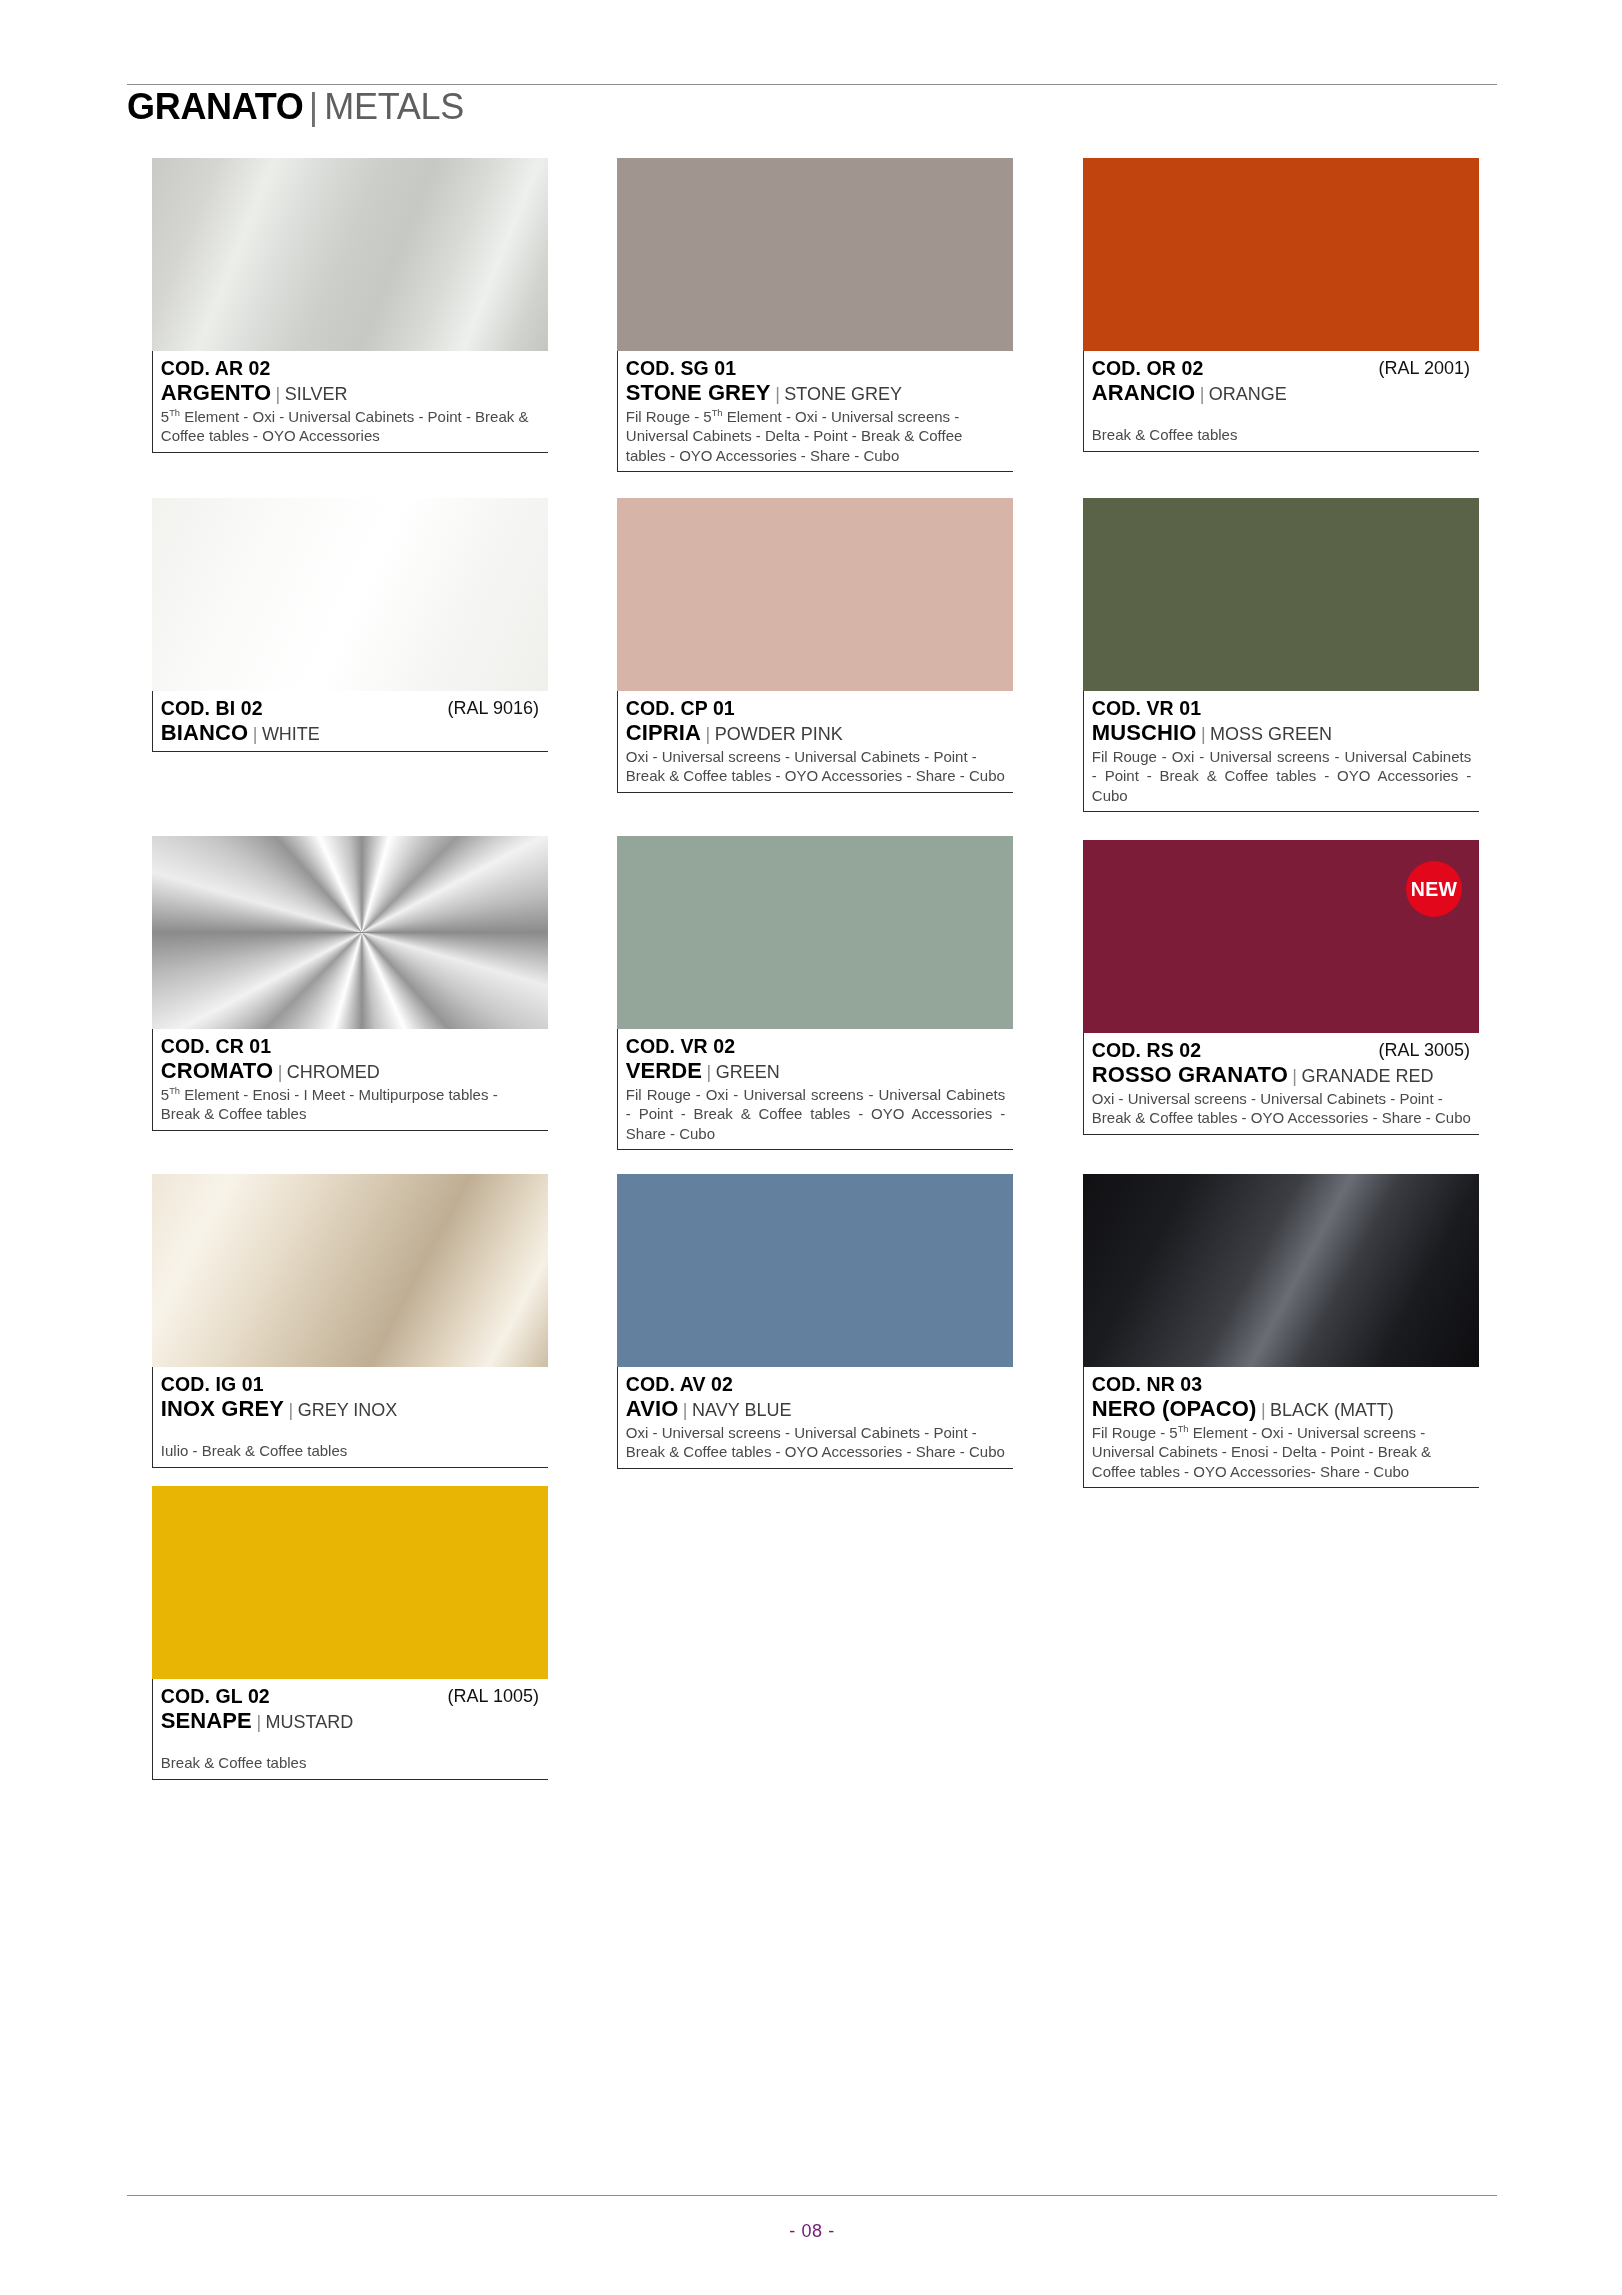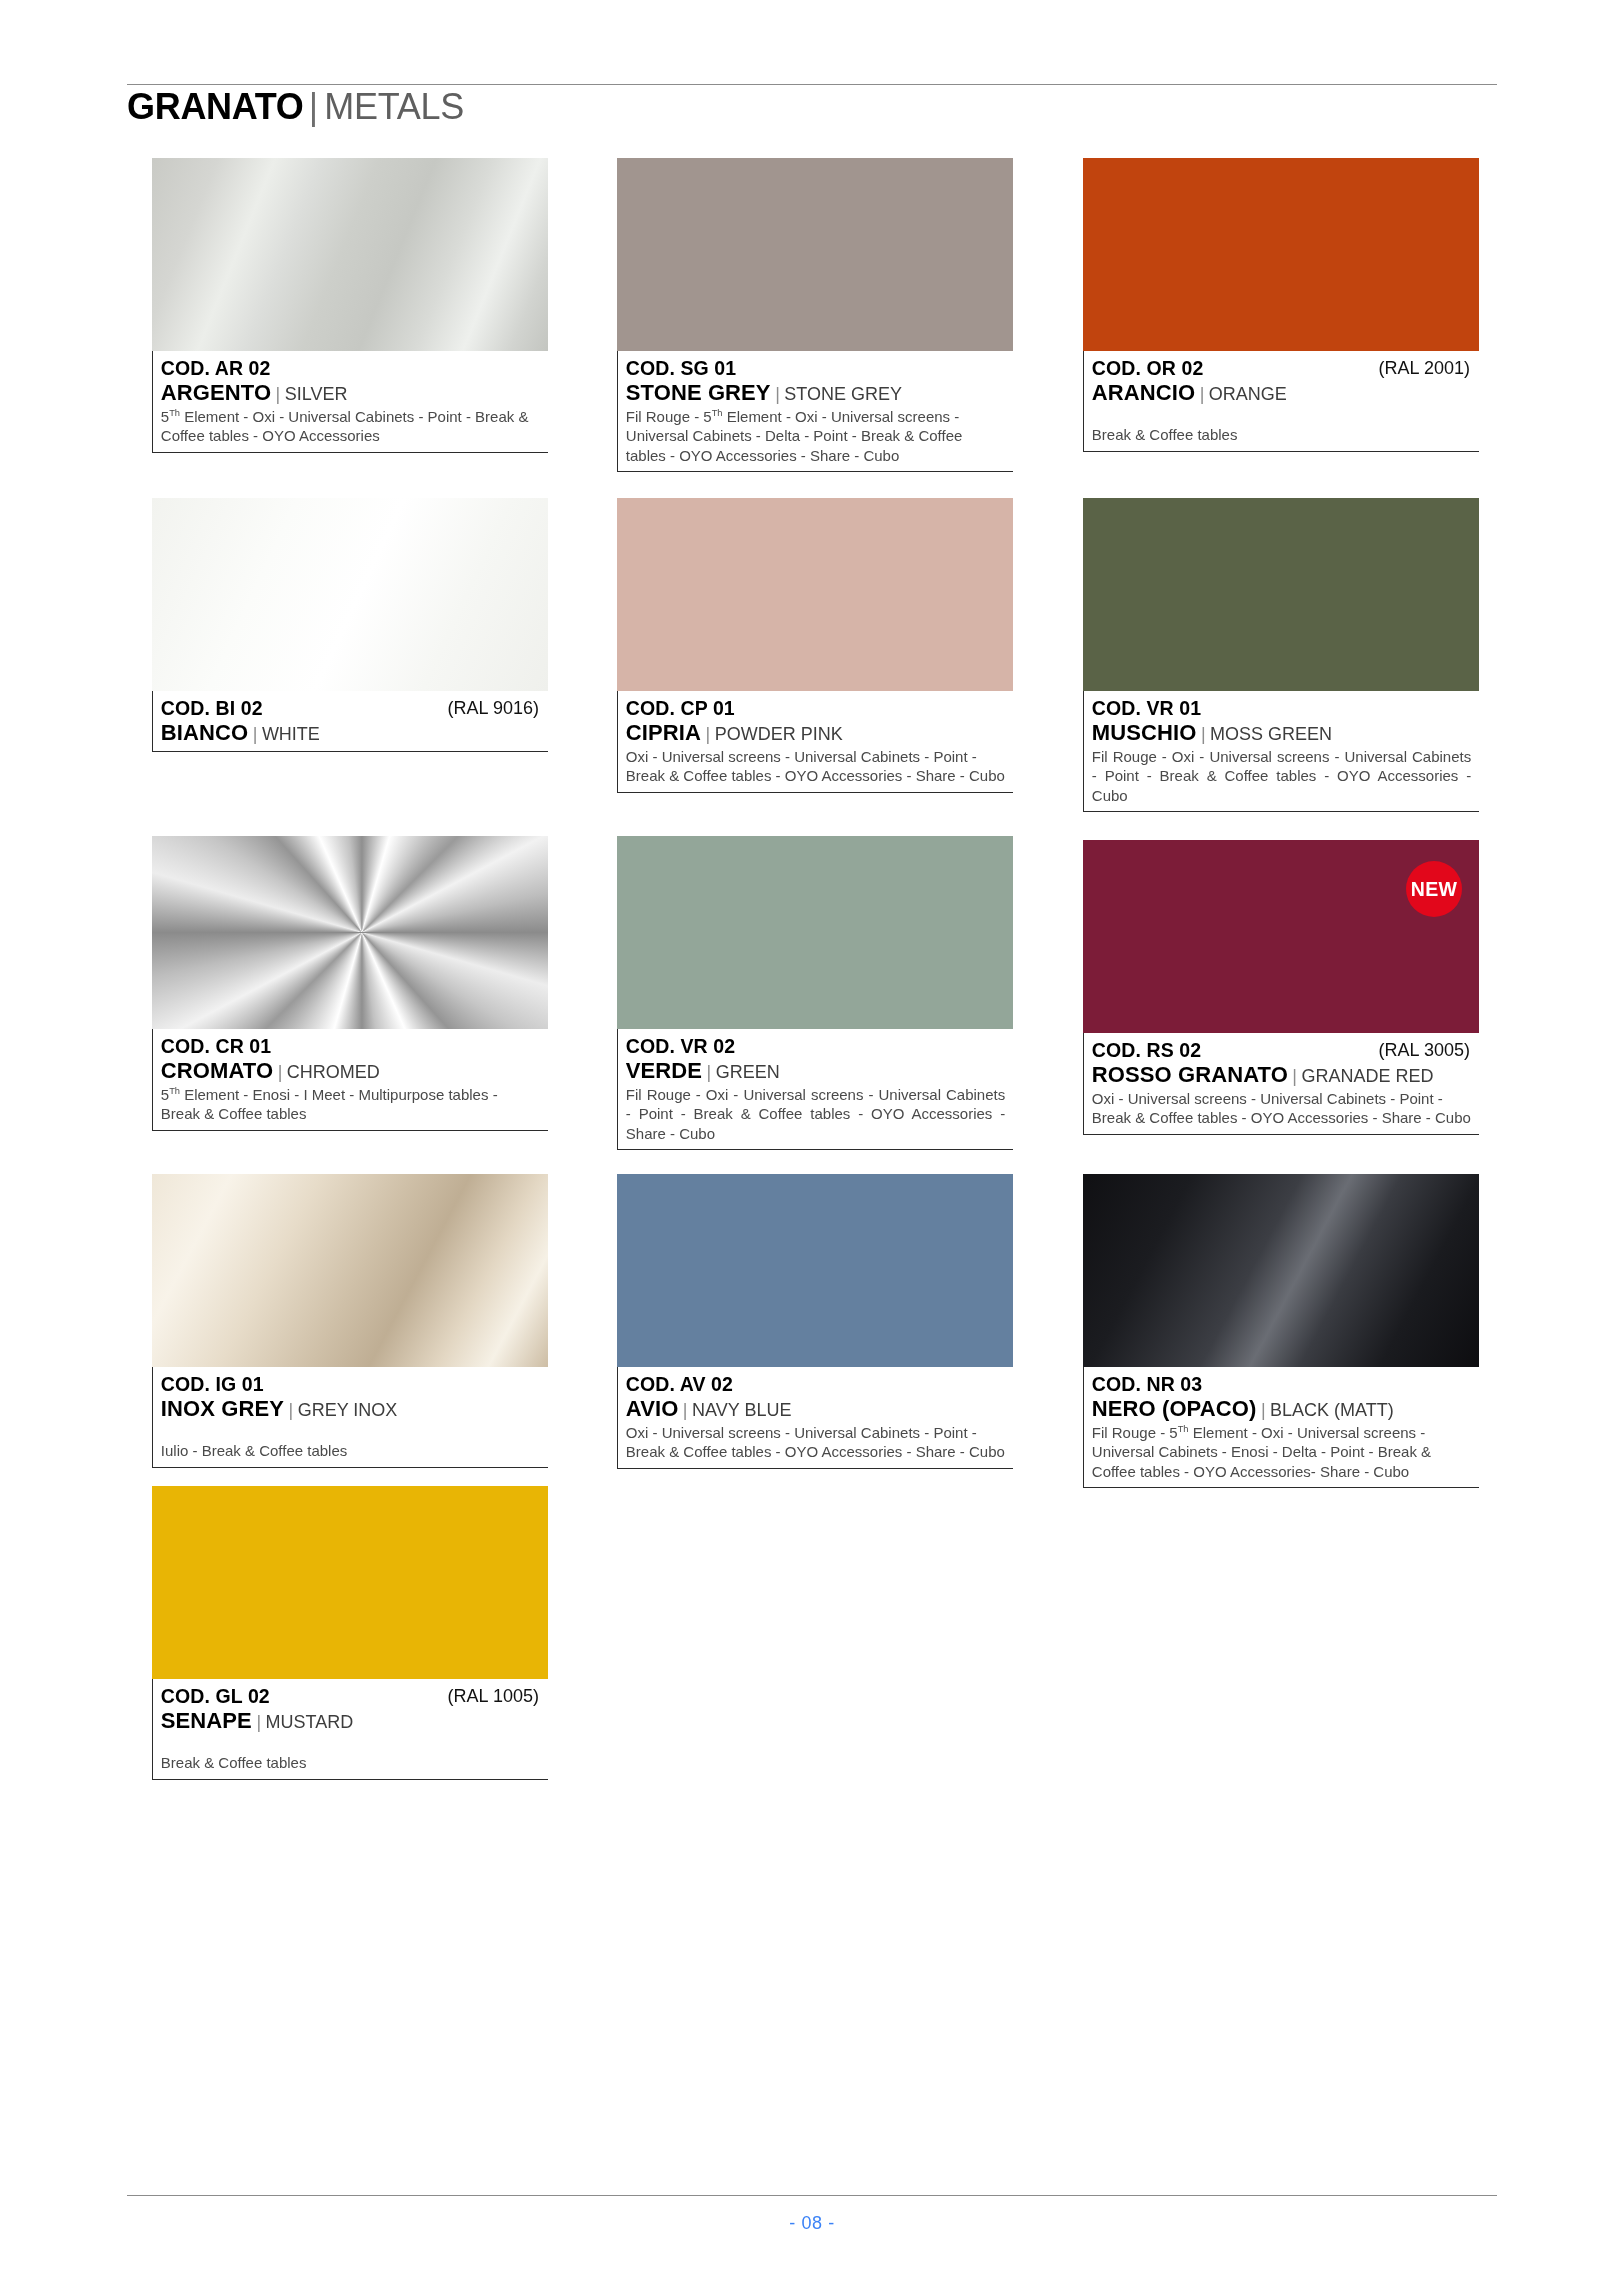--- a/index.html
+++ b/index.html
@@ -166,25 +166,25 @@
     left: 127px;
     top: 2195px;
     width: 1370px;
   }
   .footer-rule {
     width: 100%;
     height: 1.3px;
     background: #8c8c8c;
   }
   .footer-page {
-    margin-top: 17px;
+    margin-top: 25px;
     text-align: center;
     font-size: 18px;
     font-weight: 400;
-    color: #3b82f6;
+    color: #701a75;
     letter-spacing: 0.6px;
   }
 </style>
 </head>
 <body>
 
 <div class="page">
 
   <div class="header">
     <div class="header-rule"></div>

